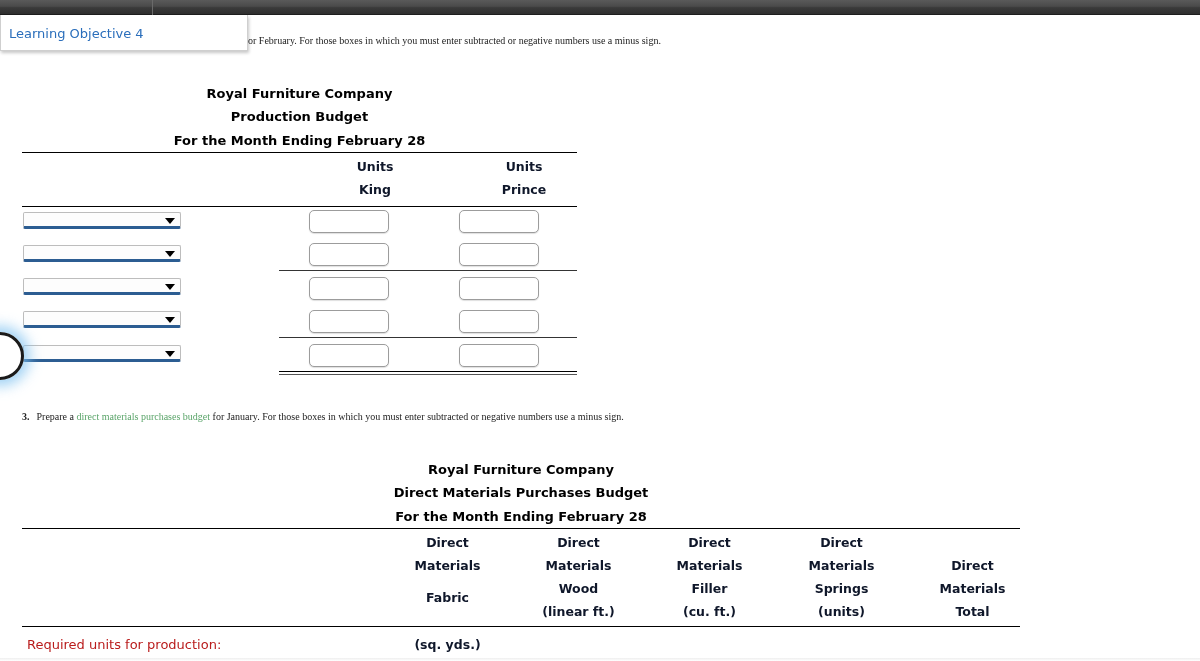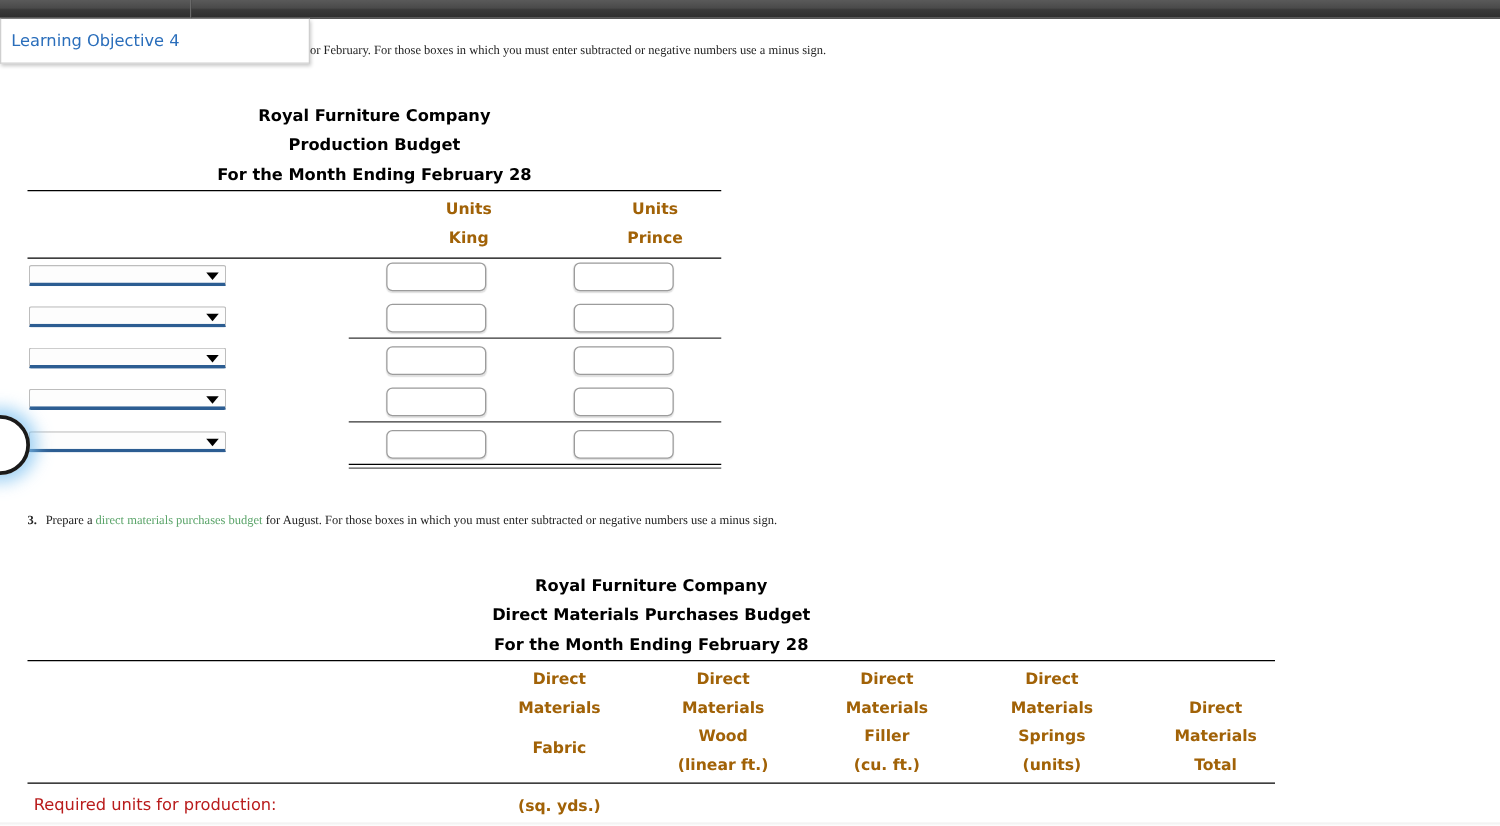--- a/index.html
+++ b/index.html
@@ -98,21 +98,21 @@
     height: 1px;
   }
   .rule.thin { height: 1px; background: #343434; }
   .rule.mid  { height: 1px; background: #555; }
 
   .colhead {
     position: absolute;
     text-align: center;
     font-weight: bold;
     font-size: 12.5px;
-    color: #a16207;
+    color: #0f172a;
     line-height: 23.3px;
     white-space: nowrap;
   }
 
   
   .sel {
     position: absolute;
     width: 158px; height: 17px;
     background: #fdfdfd;
     border: 1px solid #bdbdbd;
@@ -240,21 +240,21 @@
 
     <div class="rule" style="left:257px; top:289px; width:298px;"></div>
     <div class="rule mid" style="left:257px; top:292px; width:298px;"></div>
   </div>
 
   <div class="bubble"></div>
 
   <div class="prompt prompt-3">
     <span class="num">3.</span><span>Prepare a</span>
     <span class="glossary">direct materials purchases budget</span>
-    <span>for August. For those boxes in which you must enter subtracted or negative numbers use a minus sign.</span>
+    <span>for January. For those boxes in which you must enter subtracted or negative numbers use a minus sign.</span>
   </div>
 
   <div class="stmt" style="left:22px; top:458px; width:998px;">
 
     <div class="ttl">Royal Furniture Company</div>
     <div class="ttl">Direct Materials Purchases Budget</div>
     <div class="ttl">For the Month Ending February 28</div>
 
     <div class="rule" style="left:0; top:70px; width:998px;"></div>
 

